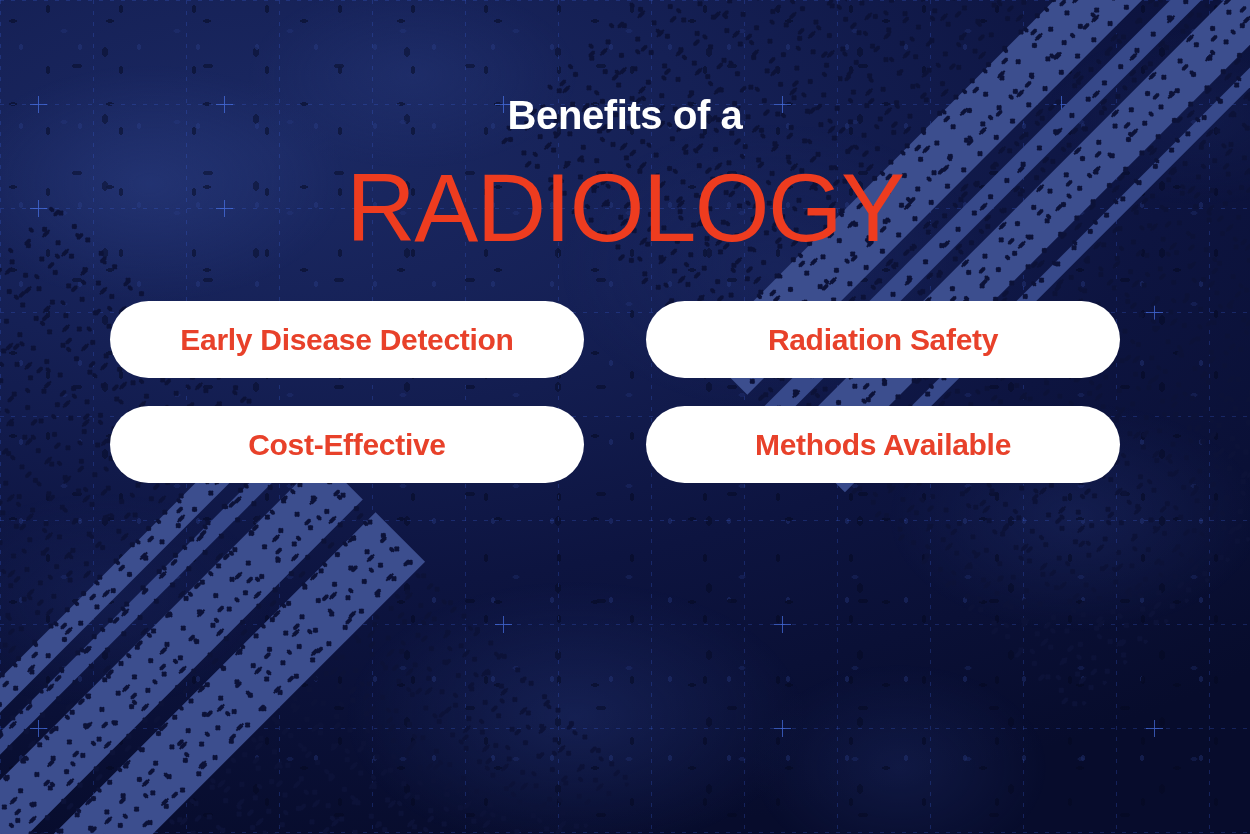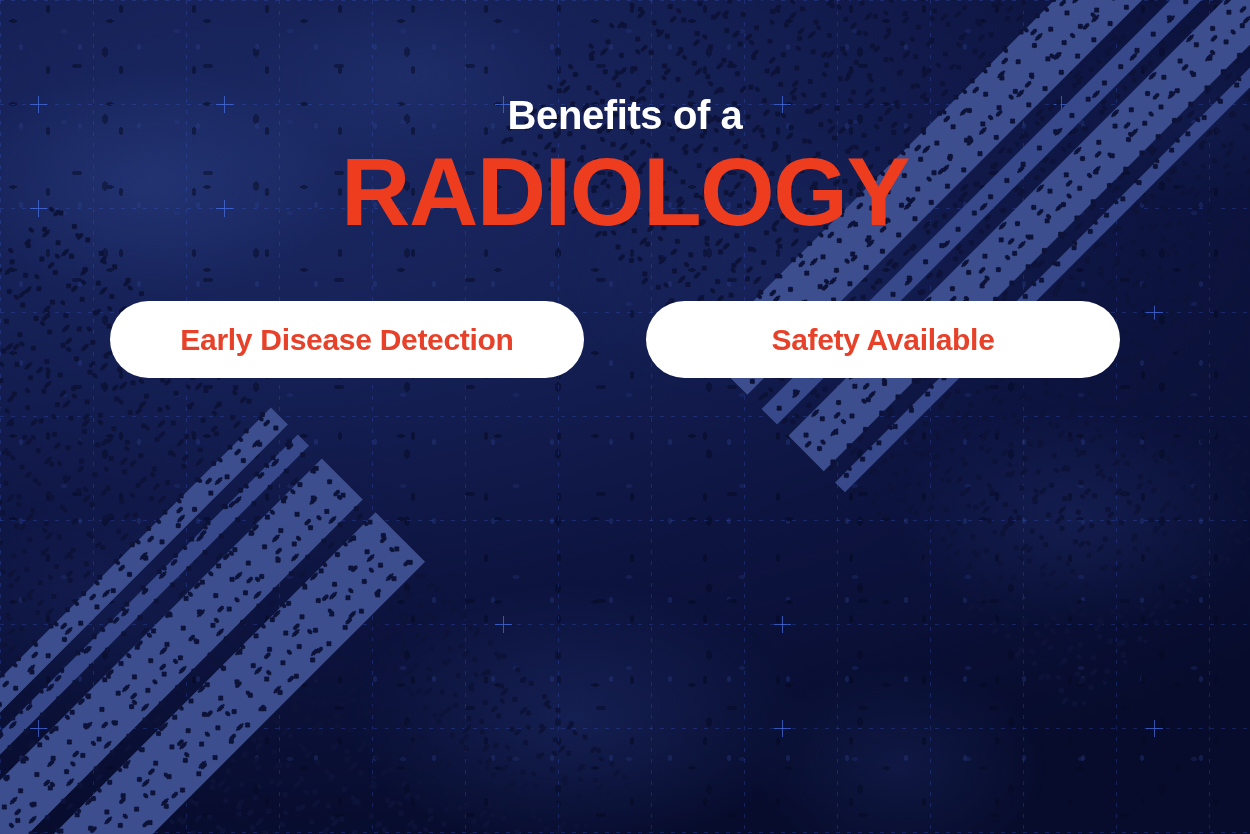--- a/index.html
+++ b/index.html
@@ -135,24 +135,24 @@
   .kicker {
     color:#ffffff;
     font-size:40px;
     font-weight:700;
     letter-spacing:-0.4px;
     line-height:1.05;
   }
   .headline {
     color:#ee3c1f;
     font-size:96px;
-    font-weight:700;
+    font-weight:400;
     letter-spacing:-1.5px;
     line-height:1.0;
-    margin-top:8px;
+    margin-top:24px;
   }
 
   
   .grid-wrap {
     position:absolute;
     left:110px; top:301px;
     width:1010px;
     display:grid;
     grid-template-columns:474px 474px;
     column-gap:62px;
@@ -225,20 +225,26 @@
     <div class="headline">RADIOLOGY</div>
   </div>
 
   <div class="grid-wrap">
 
     <div class="pill">
       <span class="pill-label">Early Disease Detection</span>
     </div>
 
 
-
-    <div class="pill">
-      <span class="pill-label">Safety Available</span>
+    <div class="pill">
+      <span class="pill-label">Radiation Safety</span>
+    </div>
+
+    <div class="pill">
+      <span class="pill-label">Cost-Effective</span>
+    </div>
+    <div class="pill">
+      <span class="pill-label">Methods Available</span>
     </div>
 
   </div>
 
 </div>
 
 </body></html>

